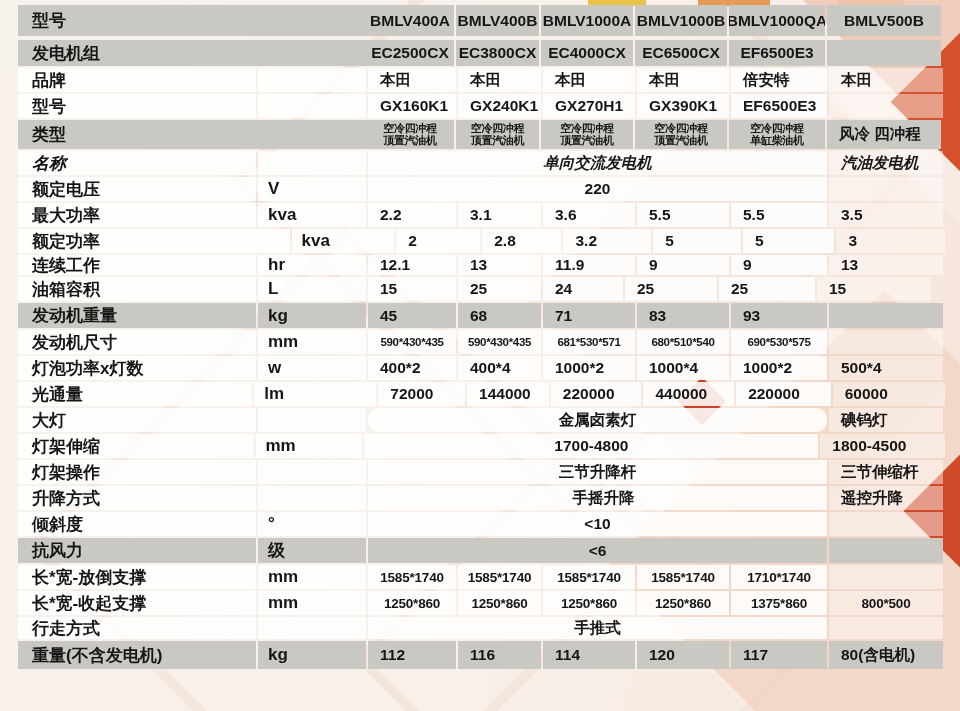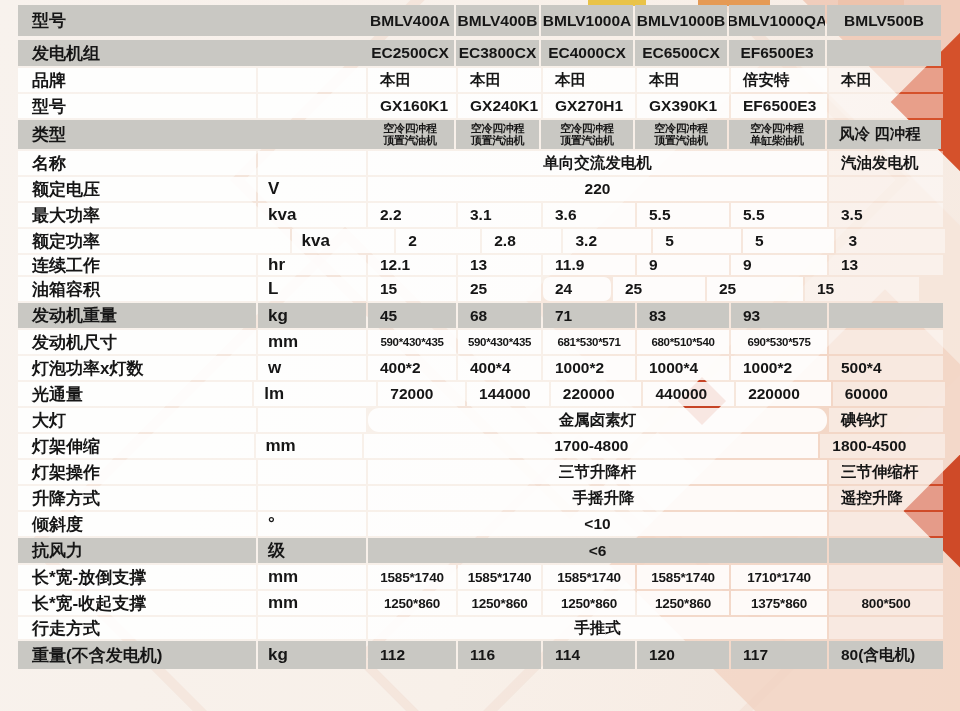--- a/index.html
+++ b/index.html
@@ -113,21 +113,21 @@
       <div class="cell val f-tiny ctr" style="width: 83px;">空冷四冲程
 顶置汽油机</div>
       <div class="cell val f-tiny ctr" style="width: 92px;">空冷四冲程
 顶置汽油机</div>
       <div class="cell val f-tiny ctr" style="width: 92px;">空冷四冲程
 顶置汽油机</div>
       <div class="cell val f-tiny ctr" style="width: 96px;">空冷四冲程
 单缸柴油机</div>
       <div class="cell val f-val" style="width: 114px;">风冷 四冲程</div>
     </div>
-    <div class="row" style="height: 24px; margin-bottom: 2px;">
+    <div class="row" style="height: 24px; margin-bottom: 2px; font-style: italic;">
       <div class="cell label f-label" style="width: 238px;">名称</div>
       <div class="cell unit f-label" style="width: 108px;"></div>
       <div class="cell val f-val ctr" style="width: 459px;">单向交流发电机</div>
       <div class="cell val f-val ghost" style="width: 114px;">汽油发电机</div>
     </div>
     <div class="row" style="height: 24px; margin-bottom: 2px;">
       <div class="cell label f-label" style="width: 238px;">额定电压</div>
       <div class="cell unit f-label" style="width: 108px;">V</div>
       <div class="cell val f-val ctr" style="width: 459px;">220</div>
       <div class="cell val f-val ghost" style="width: 114px;"></div>
@@ -160,21 +160,21 @@
       <div class="cell val f-val" style="width: 92px;">11.9</div>
       <div class="cell val f-val" style="width: 92px;">9</div>
       <div class="cell val f-val" style="width: 96px;">9</div>
       <div class="cell val f-val ghost" style="width: 114px;">13</div>
     </div>
     <div class="row" style="height: 24px; margin-bottom: 2px;">
       <div class="cell label f-label" style="width: 238px;">油箱容积</div>
       <div class="cell unit f-label" style="width: 108px;">L</div>
       <div class="cell val f-val" style="width: 88px;">15</div>
       <div class="cell val f-val" style="width: 83px;">25</div>
-      <div class="cell val f-val" style="width: 68px; border-radius: 7px;">24</div>
+      <div class="cell val f-val" style="width: 80px;">24</div>
       <div class="cell val f-val" style="width: 92px;">25</div>
       <div class="cell val f-val" style="width: 96px;">25</div>
       <div class="cell val f-val ghost" style="width: 114px;">15</div>
     </div>
     <div class="row grayrow" style="height: 25px; margin-bottom: 2px;">
       <div class="cell label f-label" style="width: 238px;">发动机重量</div>
       <div class="cell unit f-label" style="width: 108px;">kg</div>
       <div class="cell val f-val" style="width: 88px;">45</div>
       <div class="cell val f-val" style="width: 83px;">68</div>
       <div class="cell val f-val" style="width: 92px;">71</div>

